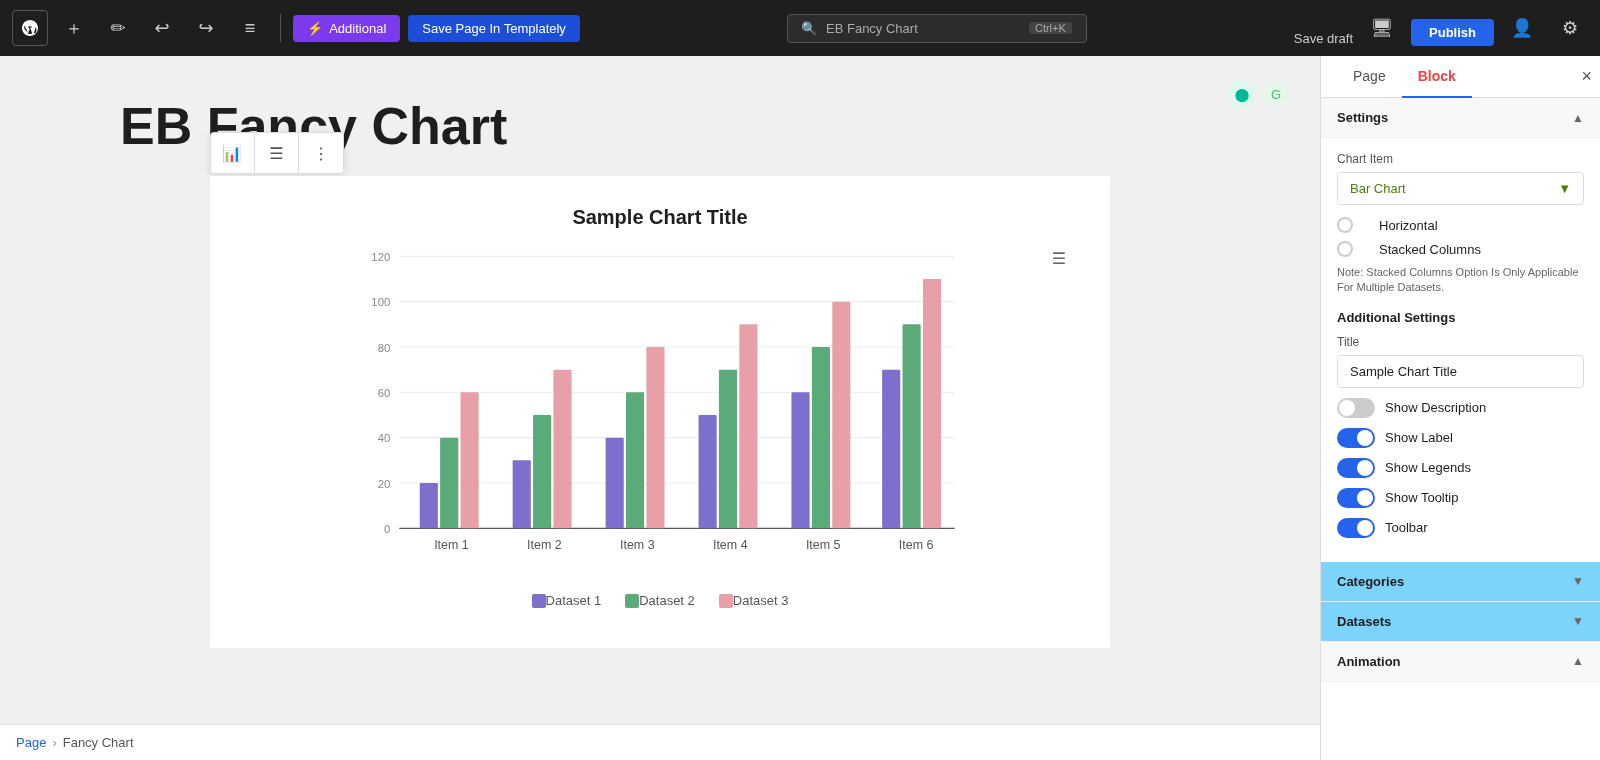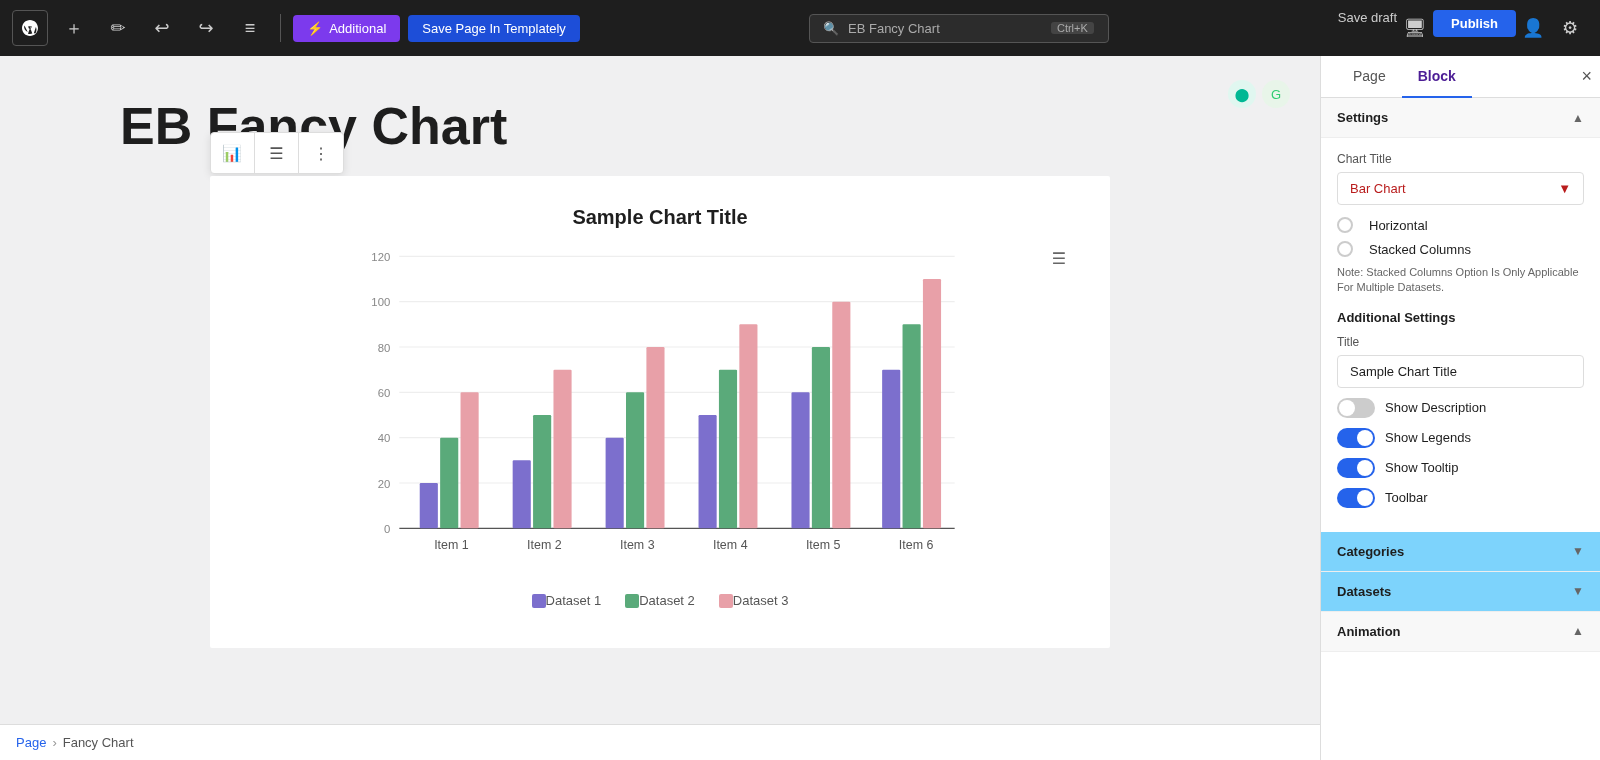--- a/index.html
+++ b/index.html
@@ -70,21 +70,21 @@
       border: 1px solid #555;
       border-radius: 4px;
       padding: 6px 14px;
       color: #ccc;
       font-size: 13px;
       display: flex; align-items: center; gap: 8px;
       min-width: 300px;
     }
 
     .toolbar-right {
-      display: flex; align-items: flex-start; gap: 0;
+      display: flex; align-items: flex-end; gap: 11px;
     }
     .save-draft-btn {
       background: transparent;
       border: none;
       color: #ccc;
       cursor: pointer;
       font-size: 13px;
     }
     .publish-btn {
       background: #2563eb;
@@ -239,21 +239,21 @@
     }
     .panel-tab {
       padding: 12px 16px;
       font-size: 14px;
       cursor: pointer;
       color: #555;
       border-bottom: 2px solid transparent;
       margin-bottom: -1px;
     }
     .panel-tab.active {
-      color: #4c1d95;
+      color: #ef4444;
       border-bottom: 2px solid #2563eb;
       font-weight: 600;
     }
 
     .panel-close-btn {
       margin-left: auto;
       background: transparent;
       border: none;
       cursor: pointer;
       font-size: 18px;
@@ -285,21 +285,21 @@
       margin-bottom: 6px;
       display: block;
     }
 
     .dropdown-select {
       width: 100%;
       padding: 8px 12px;
       border: 1px solid #ddd;
       border-radius: 4px;
       font-size: 13px;
-      color: #b91c1c;
+      color: #4d7c0f;
       background: #fff;
       cursor: pointer;
       display: flex; align-items: center; justify-content: space-between;
     }
 
     .toggle-row {
       display: flex;
       align-items: center;
       gap: 10px;
       margin-bottom: 10px;
@@ -324,21 +324,21 @@
       position: absolute;
       top: 2px;
       transition: left 0.2s;
     }
     .toggle.on .toggle-knob { left: 20px; }
     .toggle.off .toggle-knob { left: 2px; }
 
     .radio-row {
       display: flex;
       align-items: center;
-      gap: 16px;
+      gap: 26px;
       margin-bottom: 8px;
     }
     .radio-circle {
       width: 16px; height: 16px;
       border-radius: 50%;
       border: 2px solid #ccc;
       background: #fff;
       flex-shrink: 0;
     }
     .radio-label { font-size: 13px; color: #1e1e1e; }
@@ -554,21 +554,21 @@
       <button class="panel-close-btn">×</button>
     </div>
 
     <div class="section-header">
       <span class="section-header-label">Settings</span>
       <span class="chevron">▲</span>
     </div>
 
     <div class="section-body">
       
-      <span class="field-label">Chart Title</span>
+      <span class="field-label">Chart Item</span>
       <div class="dropdown-select">
         <span>Bar Chart</span>
         <span>▼</span>
       </div>
 
       <div style="height:12px;"></div>
 
       
       <div class="radio-row">
         <div class="radio-circle"></div>
@@ -598,20 +598,26 @@
 
       
       <div class="toggle-row">
         <div class="toggle off">
           <div class="toggle-knob"></div>
         </div>
         <span class="toggle-label">Show Description</span>
       </div>
 
       
+      <div class="toggle-row">
+        <div class="toggle on">
+          <div class="toggle-knob"></div>
+        </div>
+        <span class="toggle-label">Show Label</span>
+      </div>
 
       
       <div class="toggle-row">
         <div class="toggle on">
           <div class="toggle-knob"></div>
         </div>
         <span class="toggle-label">Show Legends</span>
       </div>
 
       

